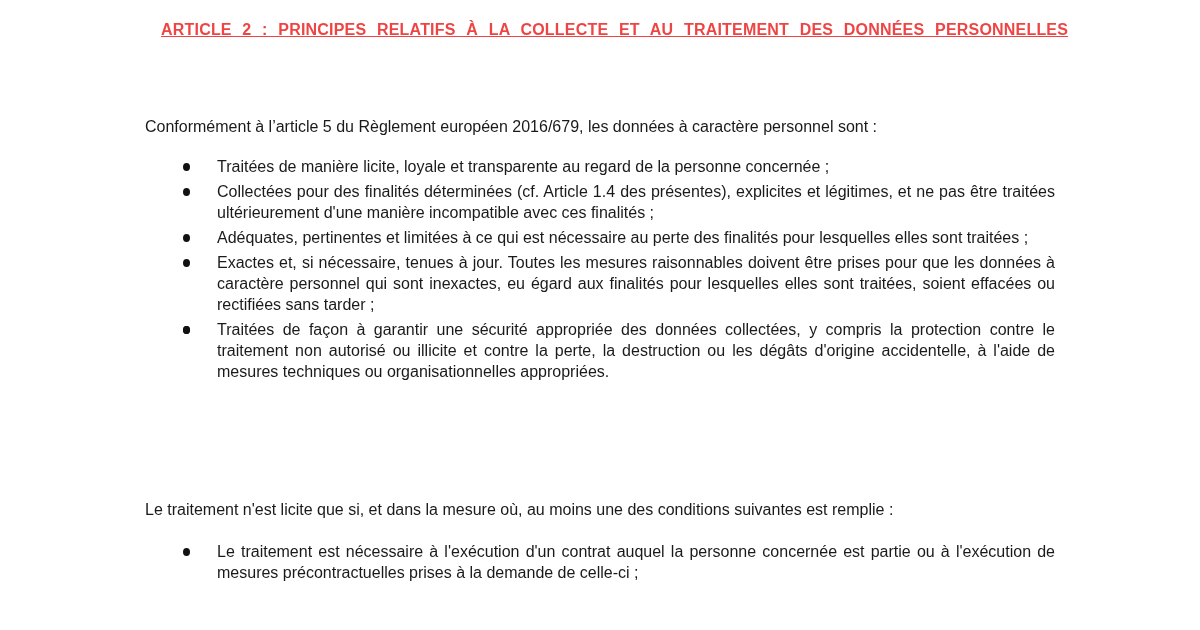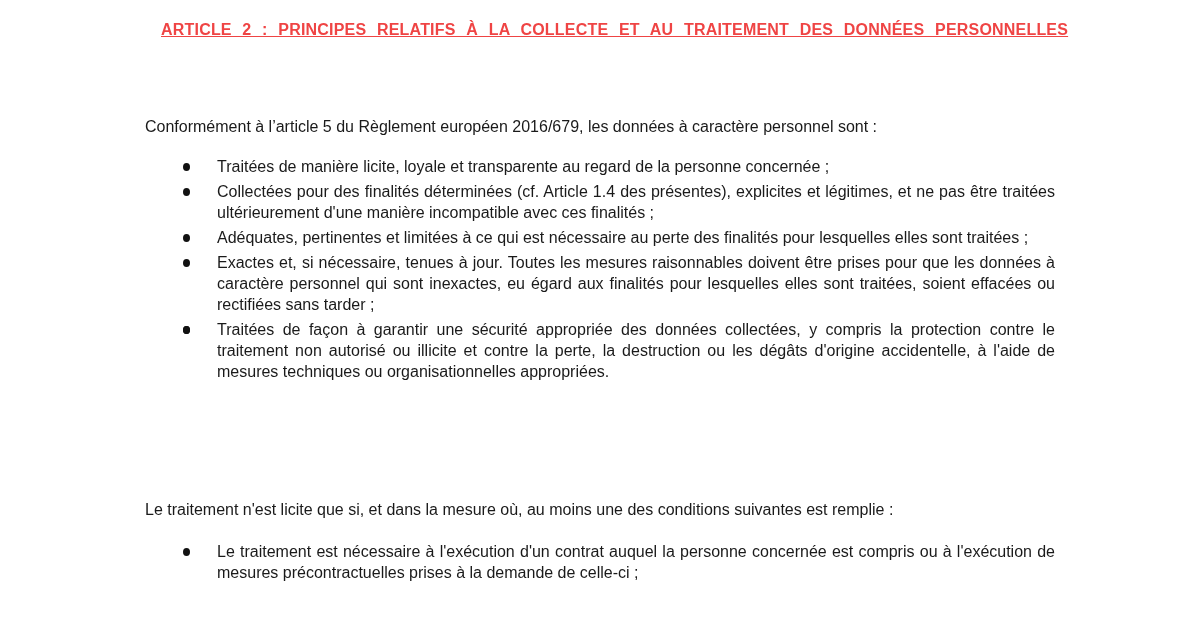--- a/index.html
+++ b/index.html
@@ -104,17 +104,17 @@
       <span class="bullet"></span>
       <span>Traitées de façon à garantir une sécurité appropriée des données collectées, y compris la protection contre le traitement non autorisé ou illicite et contre la perte, la destruction ou les dégâts d'origine accidentelle, à l'aide de mesures techniques ou organisationnelles appropriées.</span>
     </li>
   </ul>
 
   <div class="para" style="top:500px;">Le traitement n'est licite que si, et dans la mesure où, au moins une des conditions suivantes est remplie :</div>
 
   <ul class="list" style="top:541px;">
     <li>
       <span class="bullet"></span>
-      <span>Le traitement est nécessaire à l'exécution d'un contrat auquel la personne concernée est compris ou à l'exécution de mesures précontractuelles prises à la demande de celle-ci ;</span>
+      <span>Le traitement est nécessaire à l'exécution d'un contrat auquel la personne concernée est partie ou à l'exécution de mesures précontractuelles prises à la demande de celle-ci ;</span>
     </li>
   </ul>
 
 </div>
 
 </body></html>

